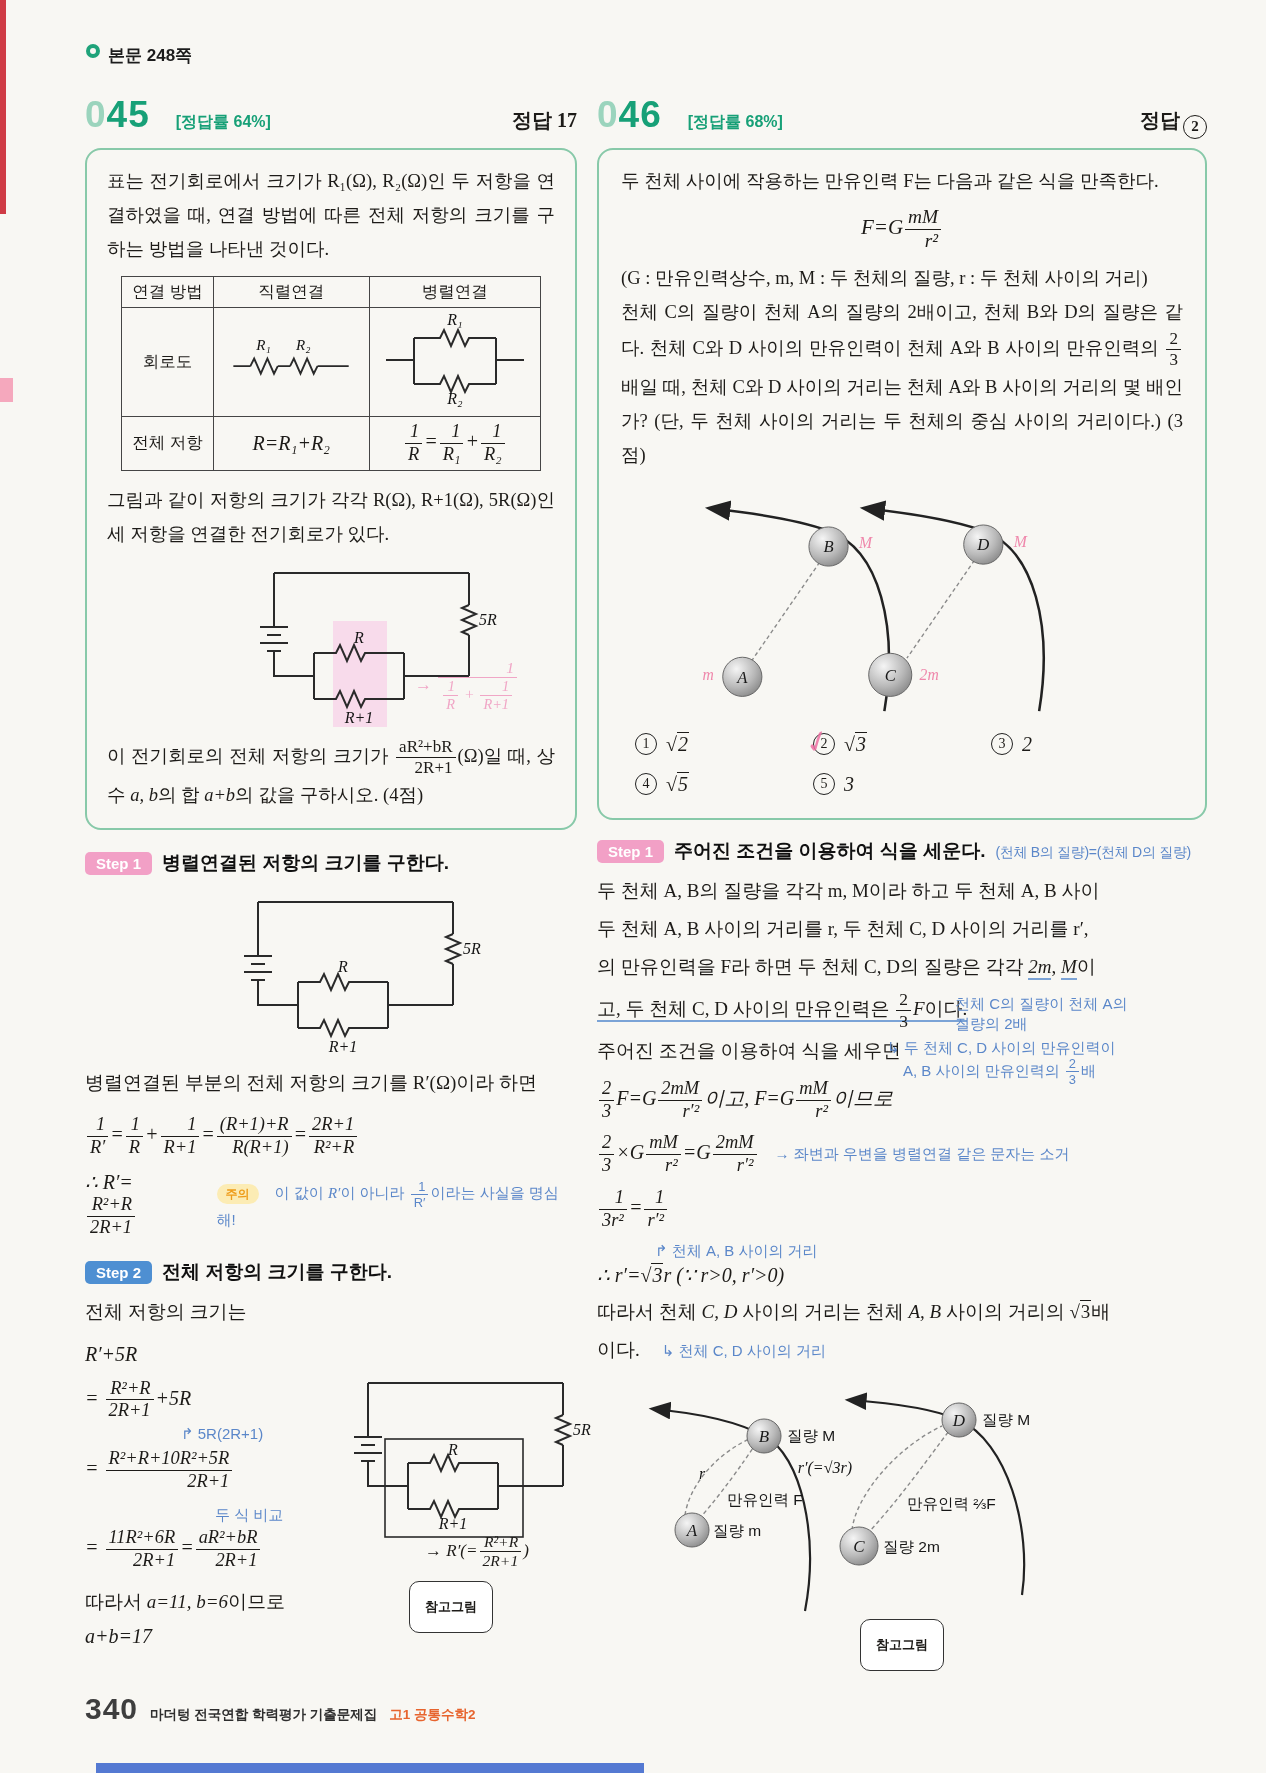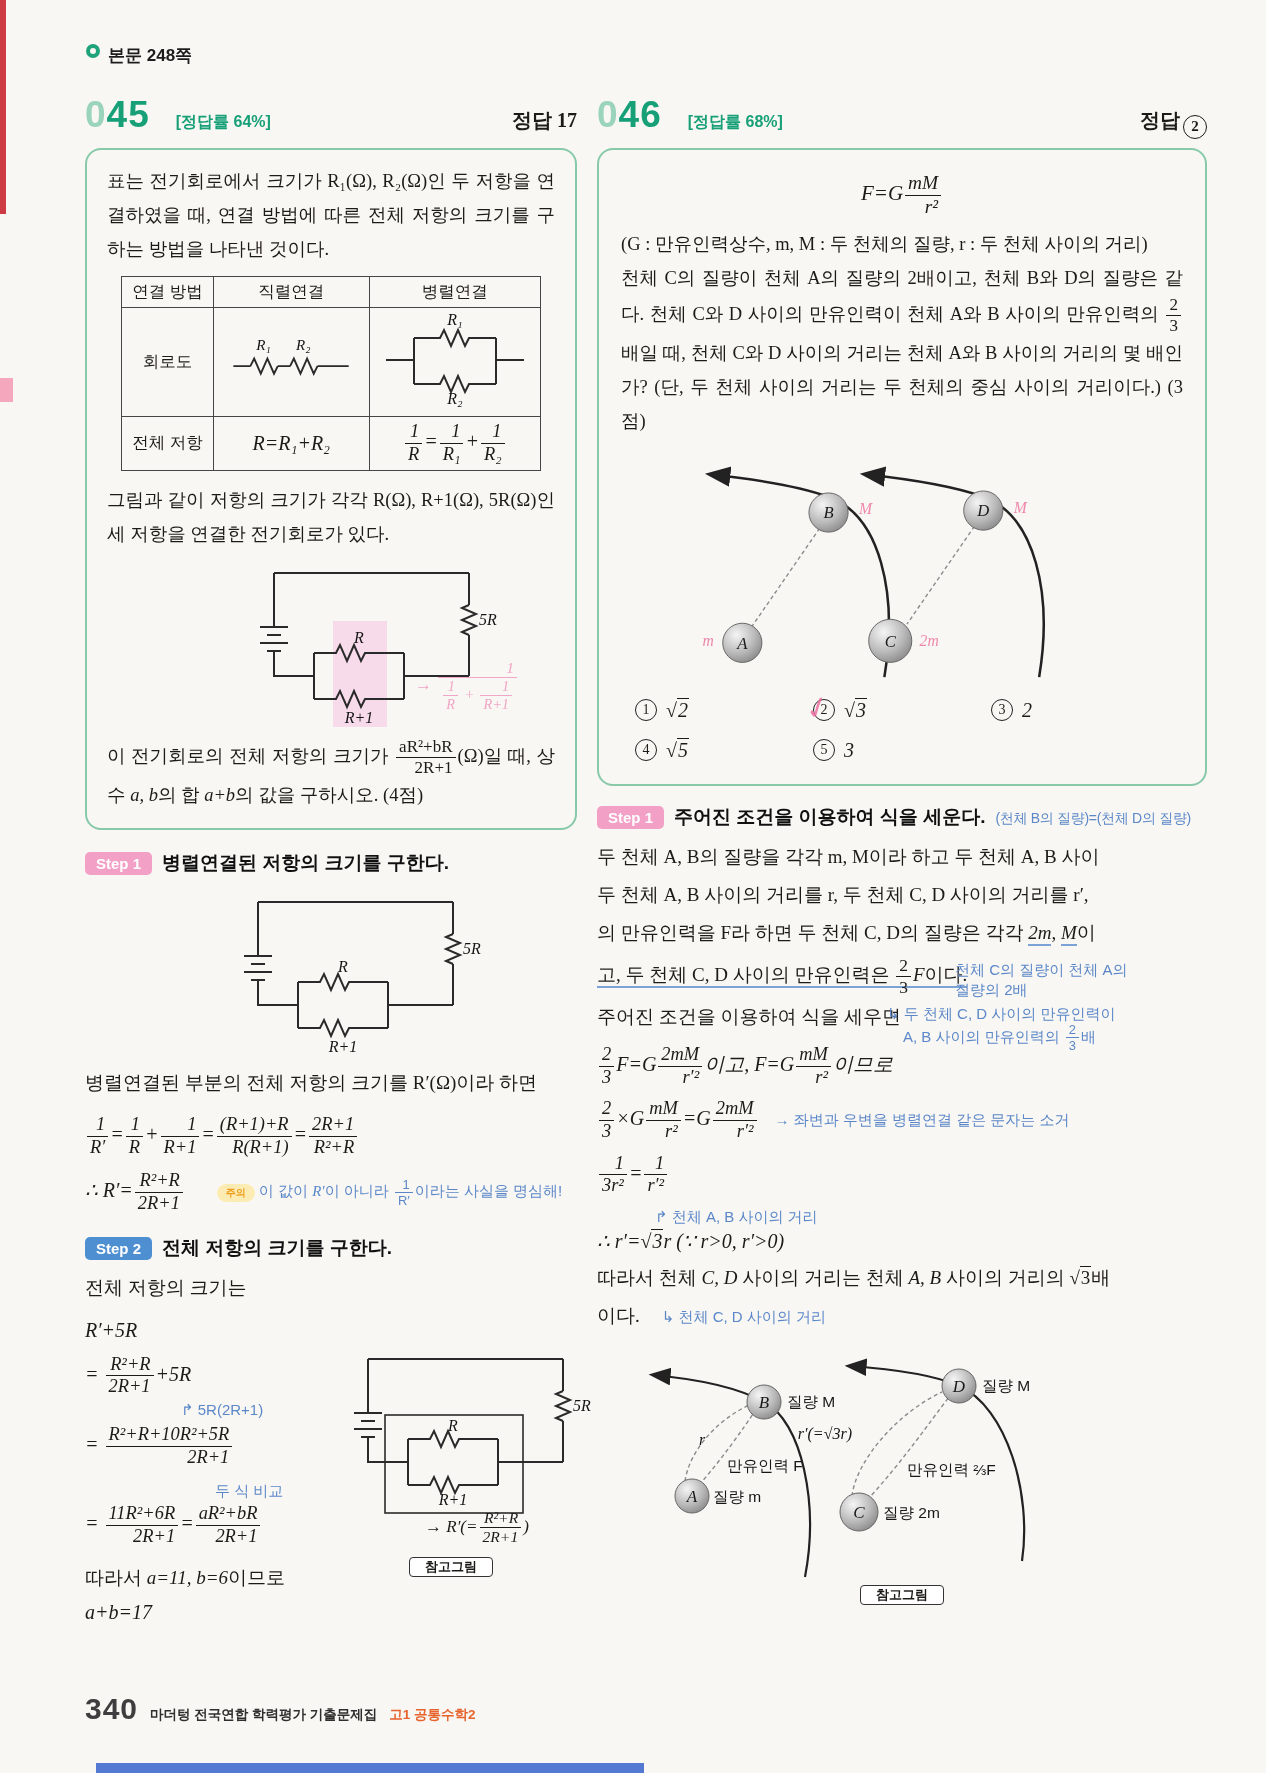--- a/index.html
+++ b/index.html
@@ -47,22 +47,22 @@
   .sqrt .rad{border-top:1.5px solid currentColor;padding:0 1px}
   .bu{border-bottom:2px solid #7ba3d6;padding-bottom:1px}
   
   .steprow{display:flex;align-items:baseline;gap:10px;margin:20px 0 8px}
   .badge{font-family:"Liberation Sans",sans-serif;font-weight:700;font-size:15px;color:#fff;padding:3px 11px;border-radius:5px;display:inline-block}
   .b-pink{background:#f2a0c6}
   .b-blue{background:#4e8fd2}
   .steptitle{font-family:"Liberation Sans",sans-serif;font-weight:700;font-size:19px;color:#101010}
   .note{font-family:"Liberation Sans",sans-serif;font-size:15px;color:#5b87c9;line-height:1.35;font-style:normal}
   .note .frac{font-size:.86em}
-  .warnbadge{font-family:"Liberation Sans",sans-serif;font-weight:700;font-size:10px;color:#ee9d1b;background:#fcecb4;padding:2px 9px;border-radius:10px;display:inline-block;margin-right:4px}
-  .pill{display:inline-block;border:1.5px solid #333;border-radius:4px;padding:0 15px;font-family:"Liberation Sans",sans-serif;font-size:13px;font-weight:700;background:#fff}
+  .warnbadge{font-family:"Liberation Sans",sans-serif;font-weight:700;font-size:12px;color:#ee9d1b;background:#fcecb4;padding:2px 9px;border-radius:10px;display:inline-block;margin-right:16px}
+  .pill{display:inline-block;border:1.5px solid #333;border-radius:10px;padding:16px 15px;font-family:"Liberation Sans",sans-serif;font-size:13px;font-weight:700;background:#fff}
   .pnote{position:absolute;color:#f0a6c6;font-size:17px;font-family:"Liberation Serif",serif;font-style:italic}
   
   .choices{display:flex;flex-wrap:wrap;margin-top:8px;padding:0 14px}
   .ch{width:33.33%;display:flex;align-items:center;gap:9px;font-size:20px;line-height:40px;position:relative}
   .chno{display:inline-flex;width:22px;height:22px;border:1.5px solid #222;border-radius:50%;align-items:center;justify-content:center;font-size:14px;flex:none}
   .mark{position:absolute;left:-8px;top:-2px;font-size:30px;color:#ee6fa3;transform:rotate(-18deg);opacity:.85;font-family:"Liberation Sans",sans-serif}
   
   .ftr{display:flex;align-items:baseline;gap:12px;font-family:"Liberation Sans",sans-serif}
   .fno{font-size:30px;font-weight:700;color:#3e3e3e;letter-spacing:1px}
   .fbook{font-size:13.5px;font-weight:700;color:#2e2e2e}
@@ -240,20 +240,21 @@
 
 <div class="abs ptitle" style="left:597px;top:96px;width:610px">
   <span class="pnum"><span class="pfx">0</span><span>46</span></span>
   <span class="rate">[정답률 68%]</span>
   <span class="ans"><span>정답</span><span class="circ">2</span></span>
 </div>
 
 <div class="abs" style="left:597px;top:148px;width:610px">
 
   <div class="pbox" style="padding:14px 22px 14px">
+    <p class="stmt">두 천체 사이에 작용하는 만유인력 F는 다음과 같은 식을 만족한다.</p>
     <div class="eq" style="text-align:center;margin:8px 0;font-size:21px"><span class="mi">F=G</span><span class="frac"><span class="num">mM</span><span class="den">r²</span></span></div>
     <p class="stmt">(G : 만유인력상수, m, M : 두 천체의 질량, r : 두 천체 사이의 거리)</p>
     <p class="stmt">천체 C의 질량이 천체 A의 질량의 2배이고, 천체 B와 D의 질량은 같다. 천체 C와 D 사이의 만유인력이 천체 A와 B 사이의 만유인력의 <span class="frac"><span class="num">2</span><span class="den">3</span></span>배일 때, 천체 C와 D 사이의 거리는 천체 A와 B 사이의 거리의 몇 배인가? (단, 두 천체 사이의 거리는 두 천체의 중심 사이의 거리이다.) (3점)</p>
 
     <svg width="560" height="240" viewBox="0 0 560 245" style="display:block;margin:4px auto 0">
       <g>
         <path class="arc" d="M262,240 C276,155 258,75 205,56 C172,44 130,38 84,33" marker-end="url(#ah)"></path>
         <path class="arc" d="M420,240 C434,155 416,75 363,56 C330,44 288,38 242,33" marker-end="url(#ah)"></path>
       </g>
       <g>

